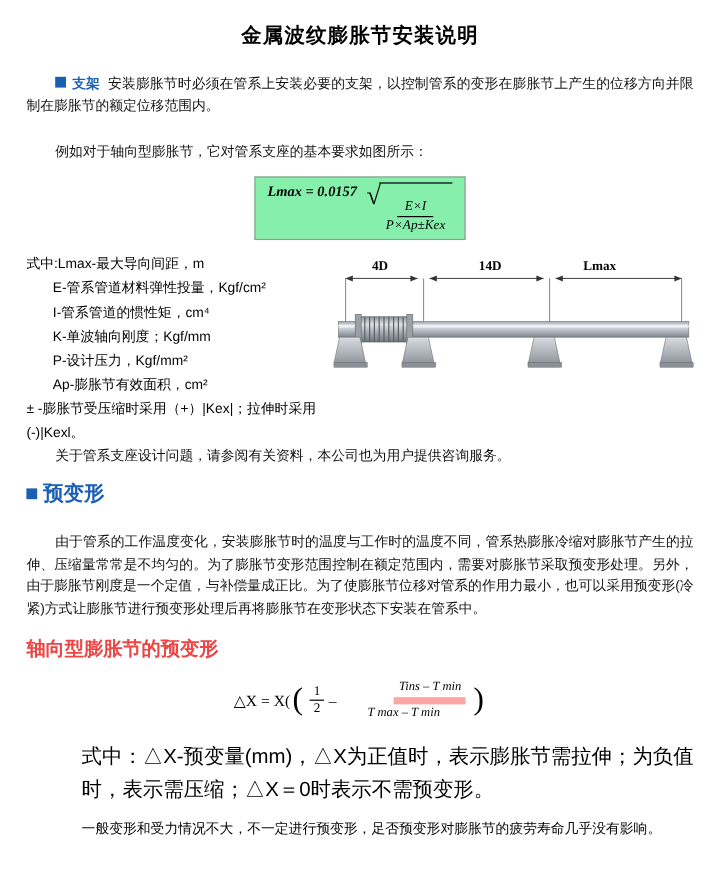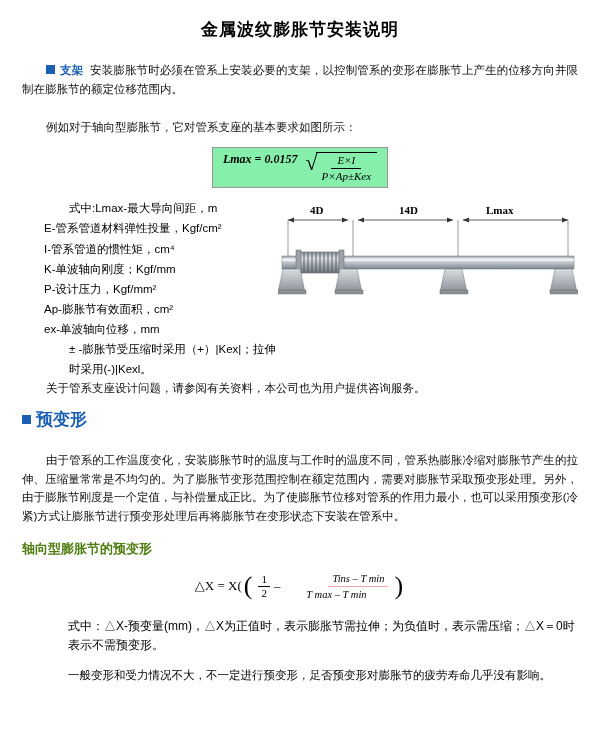--- a/index.html
+++ b/index.html
@@ -54,23 +54,23 @@
     height: 9px;
     background: #1a5fb4;
     margin-right: 5px;
     flex: none;
   }
   .inline-blue {
     color: #1a5fb4;
     font-weight: bold;
   }
   .subhead {
-    font-size: 13px;
-    font-weight: bold;
-    color: #4d7c0f;
+    font-size: 16px;
+    font-weight: bold;
+    color: #ef4444;
     margin: 14px 0 6px 0;
   }
   .formula-box {
     display: flex;
     justify-content: center;
     margin: 10px 0 10px 0;
   }
   .formula1 {
     border: 1px solid #999;
     padding: 4px 10px;
@@ -94,21 +94,21 @@
     font-size: 22px;
     line-height: 1;
     margin-right: -2px;
     font-family: "Liberation Serif", serif;
   }
   .frac {
     display: inline-flex;
     flex-direction: column;
     align-items: center;
     border-top: 1px solid #000;
-    padding-top: 1px;
+    padding-top: 13px;
     font-style: italic;
     font-size: 11px;
   }
   .frac .num {
     border-bottom: 1px solid #000;
     padding: 0 6px 1px 6px;
     line-height: 1.2;
   }
   .frac .den {
     padding: 1px 6px 0 6px;
@@ -119,21 +119,20 @@
     padding: 0;
     list-style: none;
     font-size: 11.5px;
     line-height: 1.75;
   }
   .legend-list li {
     padding-left: 22px;
   }
   .legend-list li.first {
     padding-left: 0;
-    margin-left: 47px;
   }
   .mid-block {
     position: relative;
     min-height: 150px;
   }
   .legend-left {
     width: 265px;
   }
   .diagram {
     position: absolute;
@@ -193,41 +192,41 @@
   }
   .bigfrac {
     display: inline-flex;
     flex-direction: column;
     align-items: center;
     font-size: 10.5px;
     font-style: italic;
     margin: 0 4px;
   }
   .bigfrac .n {
-    border-bottom: 1px solid #fca5a5;
+    border-bottom: 6px solid #fca5a5;
     padding: 0 4px 1px 4px;
     line-height: 1.25;
     margin-left: 44px;
   }
   .bigfrac .d {
     padding: 1px 4px 0 4px;
     line-height: 1.25;
   }
   .sub-list {
     margin: 6px 0 0 0;
     padding: 0;
     list-style: none;
     font-size: 11.5px;
     line-height: 1.95;
   }
   .sub-list li {
     padding-left: 46px;
   }
   .note {
-    font-size: 12px;
+    font-size: 17px;
     line-height: 1.62;
     padding-left: 46px;
     margin-top: 16px;
   }
   .tail {
     font-size: 11.5px;
     line-height: 1.62;
     padding-left: 46px;
     margin-top: 10px;
   }
@@ -259,21 +258,20 @@
   </div>
 
   <div class="mid-block">
     <ul class="legend-list legend-left">
       <li class="first">式中:Lmax-最大导向间距，m</li>
       <li>E-管系管道材料弹性投量，Kgf/cm²</li>
       <li>I-管系管道的惯性矩，cm⁴</li>
       <li>K-单波轴向刚度；Kgf/mm</li>
       <li>P-设计压力，Kgf/mm²</li>
       <li>Ap-膨胀节有效面积，cm²</li>
-      <li>ex-单波轴向位移，mm</li>
       <li class="first">± -膨胀节受压缩时采用（+）|Kex|；拉伸时采用(-)|Kexl。</li>
     </ul>
 
     <div class="diagram">
       <div class="dim-labels">
         <span style="left:32px;">4D</span>
         <span style="left:121px;">14D</span>
         <span style="left:208px;">Lmax</span>
       </div>
       <svg width="300" height="125" viewBox="0 0 300 125">

